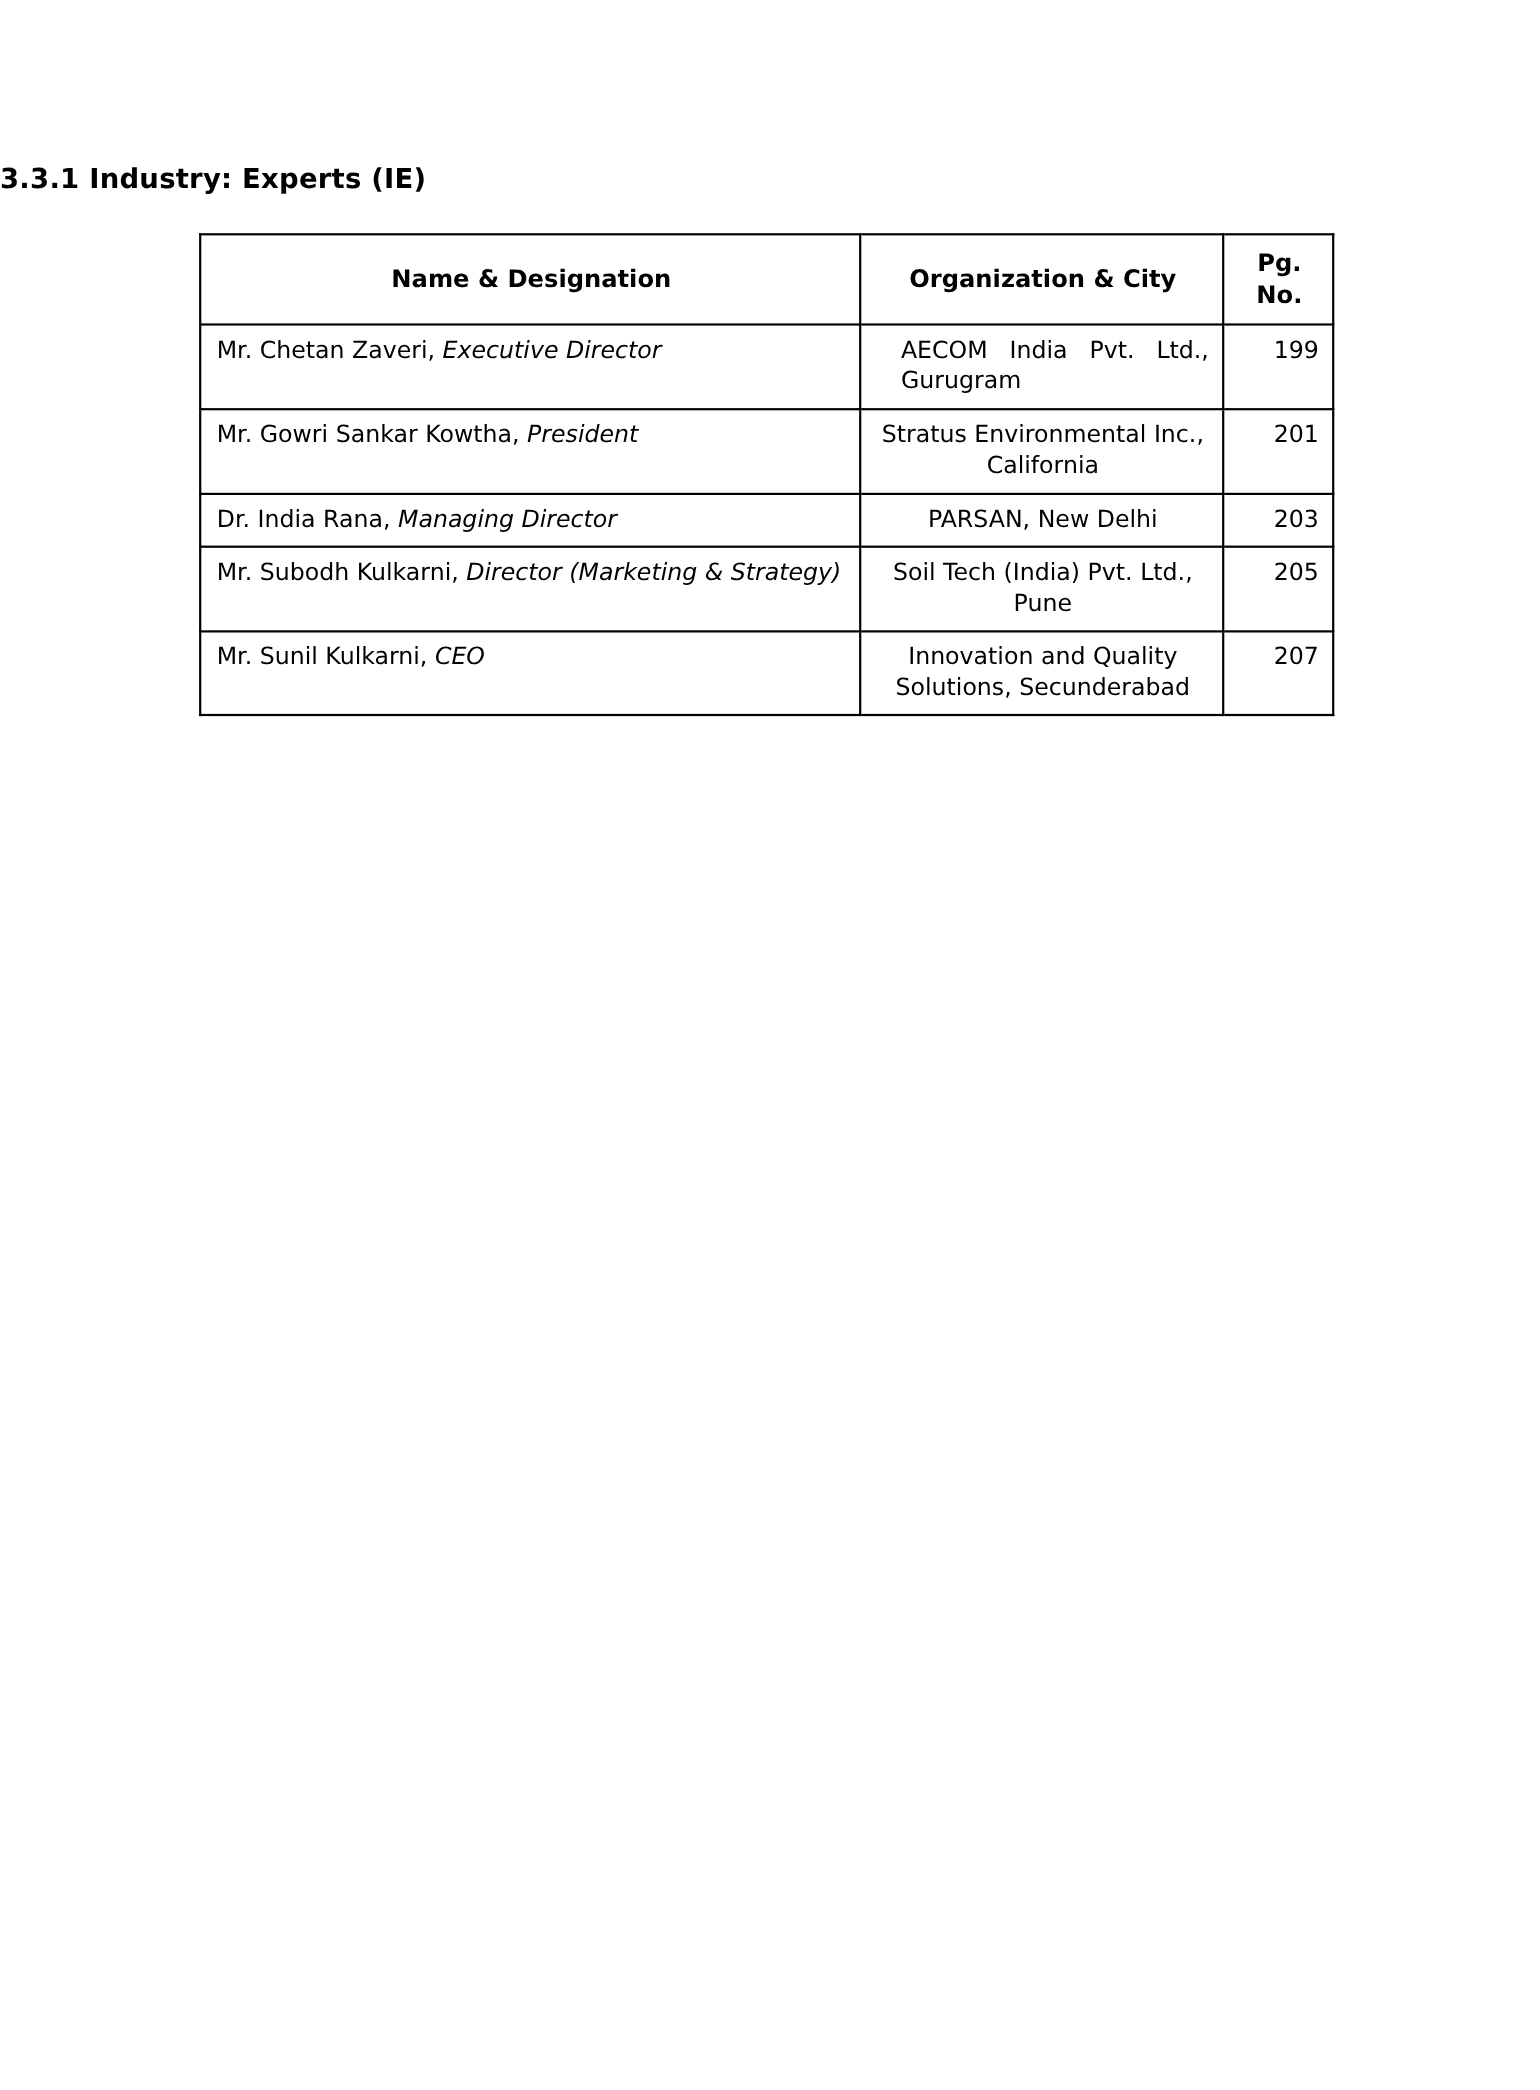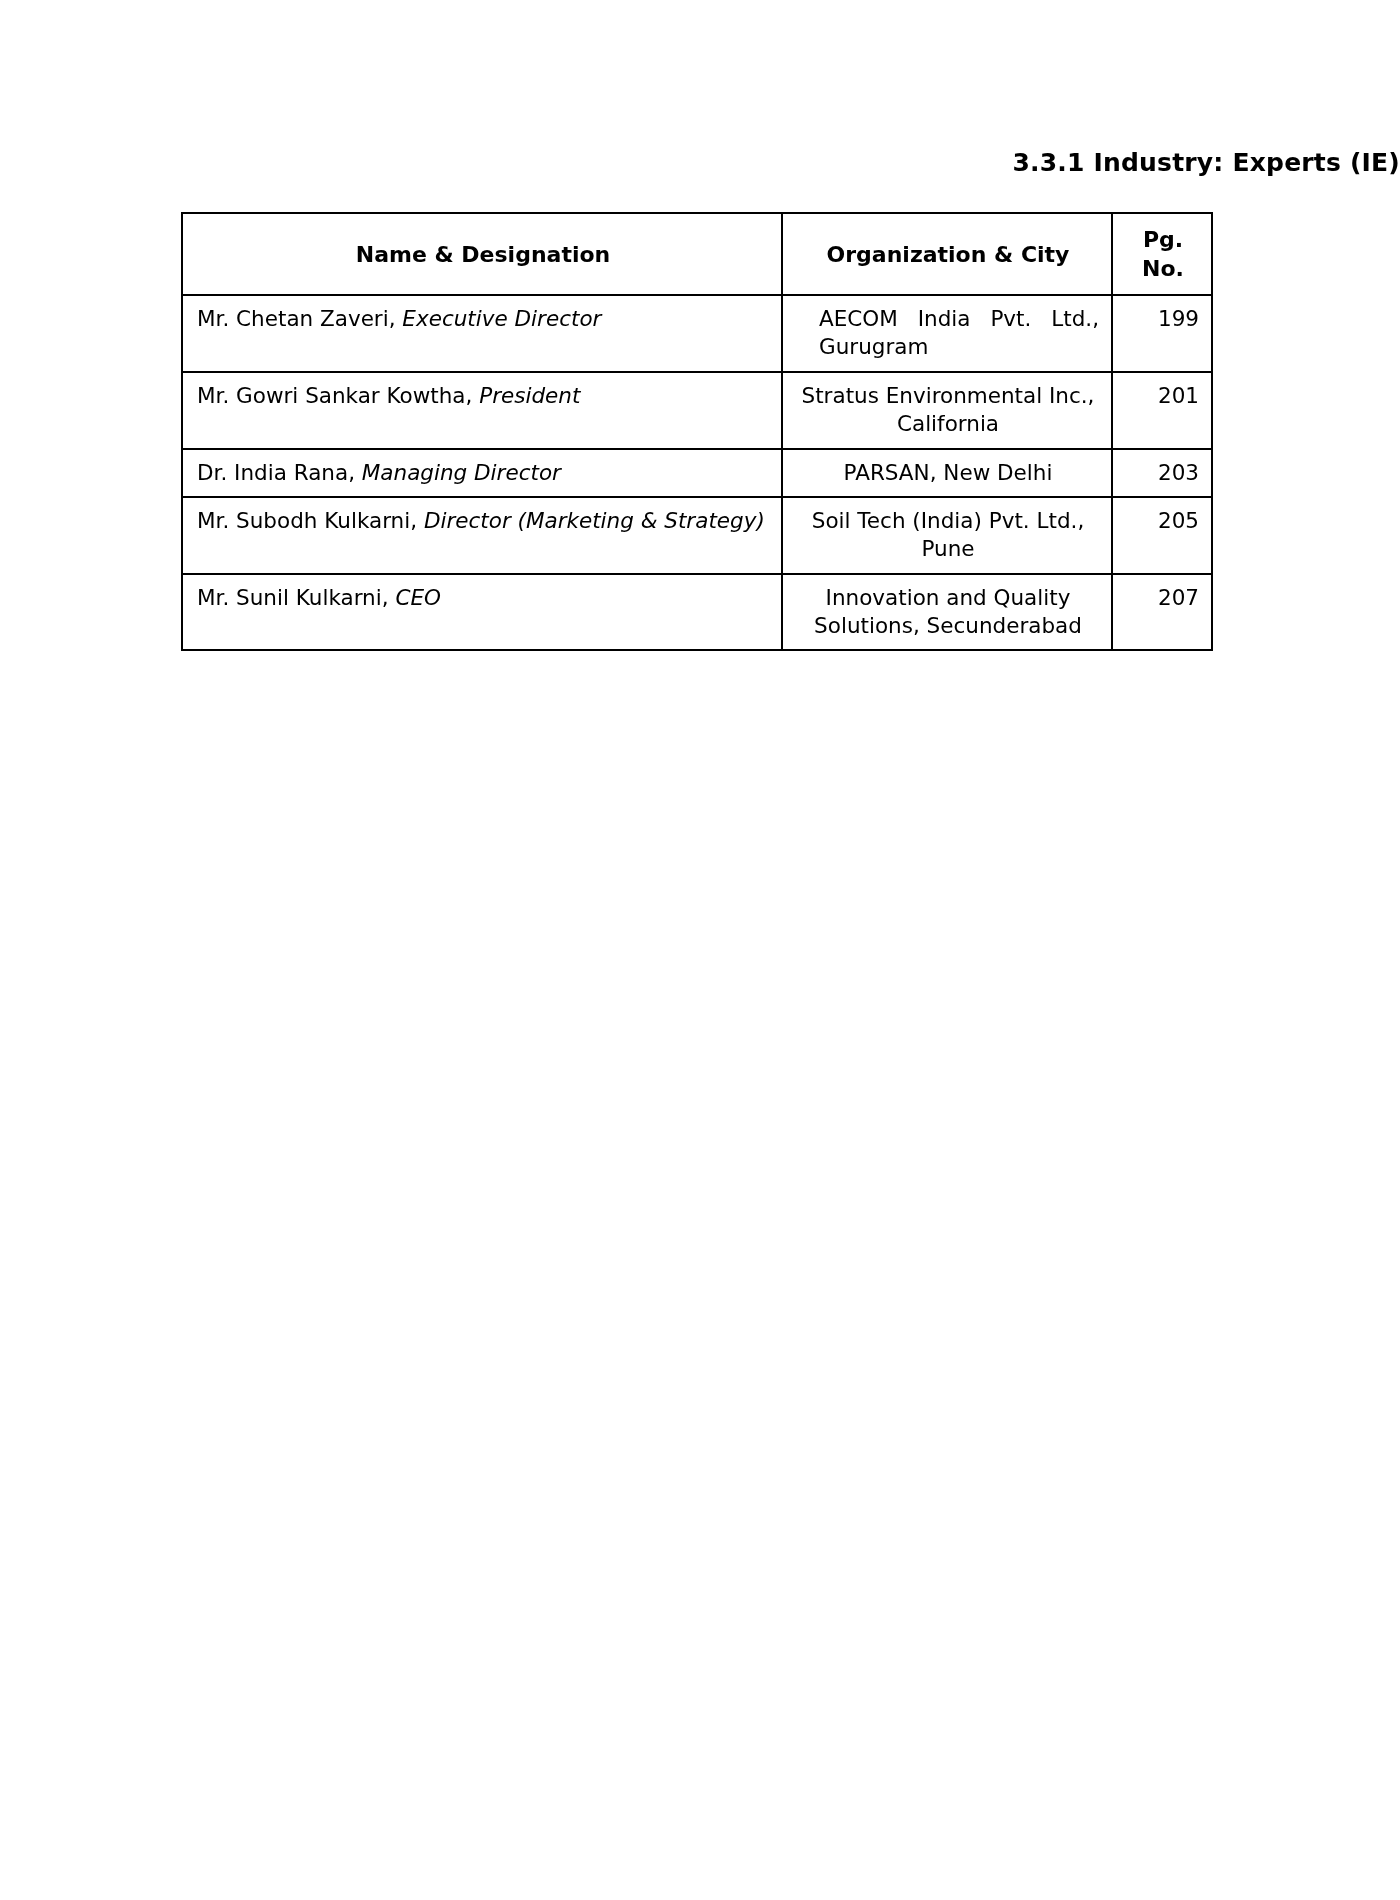--- a/index.html
+++ b/index.html
@@ -18,21 +18,21 @@
     position: relative;
     width: 1400px;
     height: 1900px;
     box-sizing: border-box;
   }
   .section-title {
     position: absolute;
     top: 148px;
     left: 0;
     width: 1400px;
-    text-align: right;
+    text-align: left;
     font-size: 25px;
     font-weight: bold;
     letter-spacing: 0.2px;
     font-family: "DejaVu Sans", sans-serif;
   }
   .table-wrap {
     position: absolute;
     top: 212px;
     left: 181px;
     width: 1030px;

